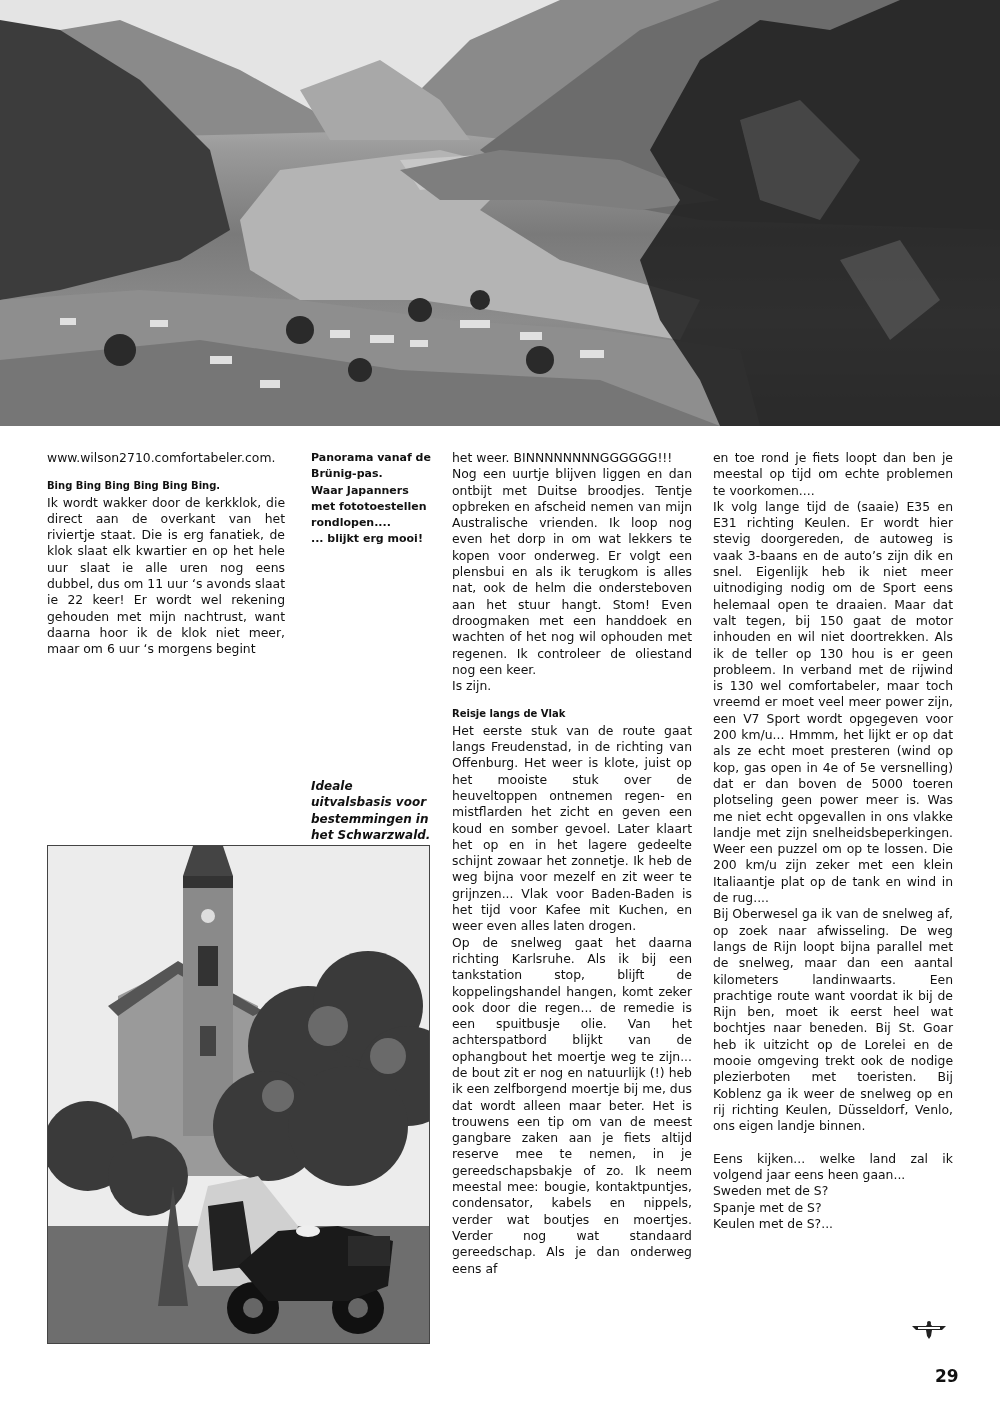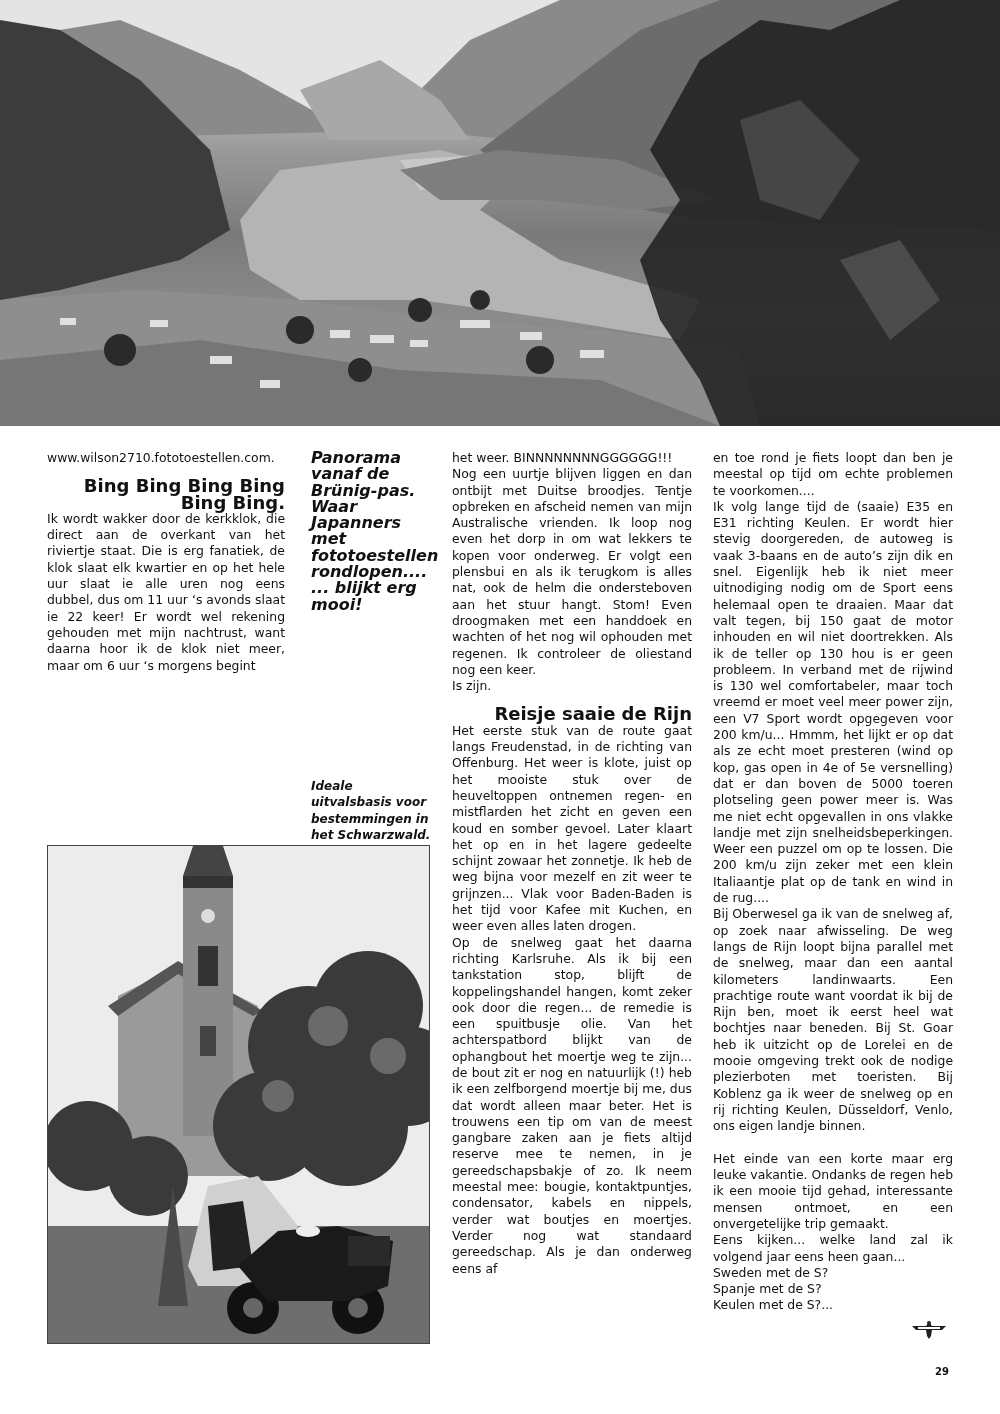--- a/index.html
+++ b/index.html
@@ -4,32 +4,32 @@
   <style>
     html, body { margin: 0; padding: 0; background: #ffffff; }
     body { width: 1000px; height: 1414px; position: relative; overflow: hidden;
       font-family: "DejaVu Sans", sans-serif; color: #111; }
     .top-photo { position: absolute; left: 0; top: 0; width: 1000px; height: 426px; overflow: hidden;
       background: linear-gradient(180deg, #d8d8d8 0%, #c4c4c4 18%, #9a9a9a 35%, #7a7a7a 55%, #8c8c8c 75%, #6e6e6e 100%); }
     .top-photo svg { position: absolute; left: 0; top: 0; }
     .col { position: absolute; font-size: 12.4px; line-height: 16.3px; text-align: justify; }
     .col p { margin: 0; }
     .col1 { left: 47px; top: 450px; width: 238px; }
-    .col2 { left: 311px; top: 450px; width: 125px; font-style: italic; font-weight: bold; text-align: left; font-size: 16px; }
+    .col2 { left: 311px; top: 450px; width: 125px; font-weight: bold; text-align: left; font-size: 11px; }
     .col3 { left: 452px; top: 450px; width: 240px; }
     .col4 { left: 713px; top: 450px; width: 240px; }
-    .heading { font-weight: bold; font-size: 18px; margin-top: 12px !important; text-align: right; }
+    .heading { font-weight: bold; font-size: 10px; margin-top: 12px !important; text-align: left; }
     .caption2 { position: absolute; left: 311px; top: 778px; width: 125px; font-style: italic; font-weight: bold; font-size: 12px; line-height: 16.3px; }
     .spacer { height: 16.3px; }
     .left { text-align: left; }
     .bottom-photo { position: absolute; left: 47px; top: 845px; width: 381px; height: 497px; border: 1px solid #444;
       overflow: hidden; background: linear-gradient(180deg, #f0f0f0 0%, #d8d8d8 30%, #777 55%, #5a5a5a 80%, #6a6a6a 100%); }
     .bottom-photo svg { position: absolute; left: 0; top: 0; }
     .logo { position: absolute; left: 912px; top: 1318px; width: 34px; height: 22px; }
-    .page-number { position: absolute; left: 935px; top: 1366px; font-size: 10px; font-weight: bold; }
+    .page-number { position: absolute; left: 935px; top: 1366px; font-size: 17px; font-weight: bold; }
   </style>
 </head>
 <body>
 
 <div class="top-photo">
   <svg width="1000" height="426" viewBox="0 0 1000 426">
 
     <rect x="0" y="0" width="1000" height="120" fill="#e4e4e4"></rect>
 
     <path d="M0,40 L120,20 L240,70 L330,120 L420,90 L470,40 L560,0 L1000,0 L1000,150 L600,150 L420,130 L0,140 Z" fill="#8a8a8a"></path>
@@ -67,47 +67,46 @@
         <circle cx="540" cy="360" r="14"></circle>
     </g>
 
     <path d="M700,60 L760,20 L830,30 L900,0 L1000,0 L1000,426 L720,426 L700,380 L660,320 L640,260 L680,200 L650,150 Z" fill="#1e1e1e" opacity="0.85"></path>
     <path d="M740,120 L800,100 L860,160 L820,220 L760,200 Z" fill="#5a5a5a" opacity="0.6"></path>
     <path d="M840,260 L900,240 L940,300 L890,340 Z" fill="#6a6a6a" opacity="0.5"></path>
   </svg>
 </div>
 
 <div class="col col1">
-  <p class="left">www.wilson2710.fototoestellen.com.</p>
+  <p class="left">www.wilson2710.comfortabeler.com.</p>
   <p class="heading">Bing Bing Bing Bing Bing Bing.</p>
   <p>Ik wordt wakker door de kerkklok, die direct aan de overkant van het riviertje staat. Die is erg fanatiek, de klok slaat elk kwartier en op het hele uur slaat ie alle uren nog eens dubbel, dus om 11 uur ‘s avonds slaat ie 22 keer! Er wordt wel rekening gehouden met mijn nachtrust, want daarna hoor ik de klok niet meer, maar om 6 uur ‘s morgens begint</p>
 </div>
 
 <div class="col col2">
   <p>Panorama vanaf de Brünig-pas.</p>
   <p>Waar Japanners met fototoestellen rondlopen....</p>
   <p>... blijkt erg mooi!</p>
 </div>
 <div class="caption2">Ideale uitvalsbasis voor bestemmingen in het Schwarzwald.</div>
 
 <div class="col col3">
   <p class="left">het weer. BINNNNNNNNGGGGGG!!!</p>
   <p>Nog een uurtje blijven liggen en dan ontbijt met Duitse broodjes. Tentje opbreken en afscheid nemen van mijn Australische vrienden. Ik loop nog even het dorp in om wat lekkers te kopen voor onderweg. Er volgt een plensbui en als ik terugkom is alles nat, ook de helm die ondersteboven aan het stuur hangt. Stom! Even droogmaken met een handdoek en wachten of het nog wil ophouden met regenen. Ik controleer de oliestand nog een keer.</p>
   <p>Is zijn.</p>
-  <p class="heading">Reisje saaie de Rijn</p>
+  <p class="heading">Reisje langs de Vlak</p>
   <p>Het eerste stuk van de route gaat langs Freudenstad, in de richting van Offenburg. Het weer is klote, juist op het mooiste stuk over de heuveltoppen ontnemen regen- en mistflarden het zicht en geven een koud en somber gevoel. Later klaart het op en in het lagere gedeelte schijnt zowaar het zonnetje. Ik heb de weg bijna voor mezelf en zit weer te grijnzen... Vlak voor Baden-Baden is het tijd voor Kafee mit Kuchen, en weer even alles laten drogen.</p>
   <p>Op de snelweg gaat het daarna richting Karlsruhe. Als ik bij een tankstation stop, blijft de koppelingshandel hangen, komt zeker ook door die regen... de remedie is een spuitbusje olie. Van het achterspatbord blijkt van de ophangbout het moertje weg te zijn... de bout zit er nog en natuurlijk (!) heb ik een zelfborgend moertje bij me, dus dat wordt alleen maar beter. Het is trouwens een tip om van de meest gangbare zaken aan je fiets altijd reserve mee te nemen, in je gereedschapsbakje of zo. Ik neem meestal mee: bougie, kontaktpuntjes, condensator, kabels en nippels, verder wat boutjes en moertjes. Verder nog wat standaard gereedschap. Als je dan onderweg eens af</p>
 </div>
 
 <div class="col col4">
   <p>en toe rond je fiets loopt dan ben je meestal op tijd om echte problemen te voorkomen....</p>
   <p>Ik volg lange tijd de (saaie) E35 en E31 richting Keulen. Er wordt hier stevig doorgereden, de autoweg is vaak 3-baans en de auto’s zijn dik en snel. Eigenlijk heb ik niet meer uitnodiging nodig om de Sport eens helemaal open te draaien. Maar dat valt tegen, bij 150 gaat de motor inhouden en wil niet doortrekken. Als ik de teller op 130 hou is er geen probleem. In verband met de rijwind is 130 wel comfortabeler, maar toch vreemd er moet veel meer power zijn, een V7 Sport wordt opgegeven voor 200 km/u... Hmmm, het lijkt er op dat als ze echt moet presteren (wind op kop, gas open in 4e of 5e versnelling) dat er dan boven de 5000 toeren plotseling geen power meer is. Was me niet echt opgevallen in ons vlakke landje met zijn snelheidsbeperkingen. Weer een puzzel om op te lossen. Die 200 km/u zijn zeker met een klein Italiaantje plat op de tank en wind in de rug....</p>
   <p>Bij Oberwesel ga ik van de snelweg af, op zoek naar afwisseling. De weg langs de Rijn loopt bijna parallel met de snelweg, maar dan een aantal kilometers landinwaarts. Een prachtige route want voordat ik bij de Rijn ben, moet ik eerst heel wat bochtjes naar beneden. Bij St. Goar heb ik uitzicht op de Lorelei en de mooie omgeving trekt ook de nodige plezierboten met toeristen. Bij Koblenz ga ik weer de snelweg op en rij richting Keulen, Düsseldorf, Venlo, ons eigen landje binnen.</p>
   <div class="spacer"></div>
-  <p>Het einde van een korte maar erg leuke vakantie. Ondanks de regen heb ik een mooie tijd gehad, interessante mensen ontmoet, en een onvergetelijke trip gemaakt.</p>
   <p>Eens kijken... welke land zal ik volgend jaar eens heen gaan...</p>
   <p class="left">Sweden met de S?</p>
   <p class="left">Spanje met de S?</p>
   <p class="left">Keulen met de S?...</p>
 </div>
 
 <div class="bottom-photo">
   <svg width="381" height="497" viewBox="0 0 381 497">
     <rect x="0" y="0" width="381" height="497" fill="#ececec"></rect>
 

